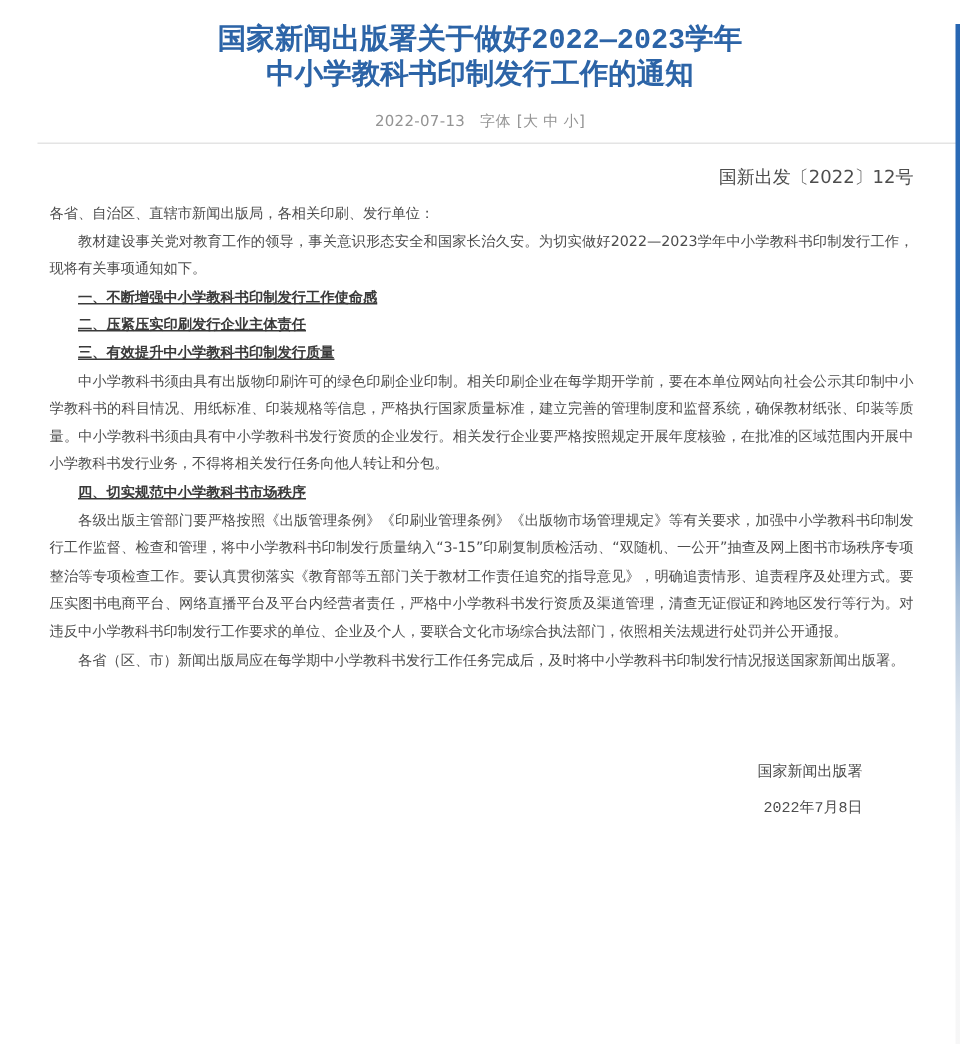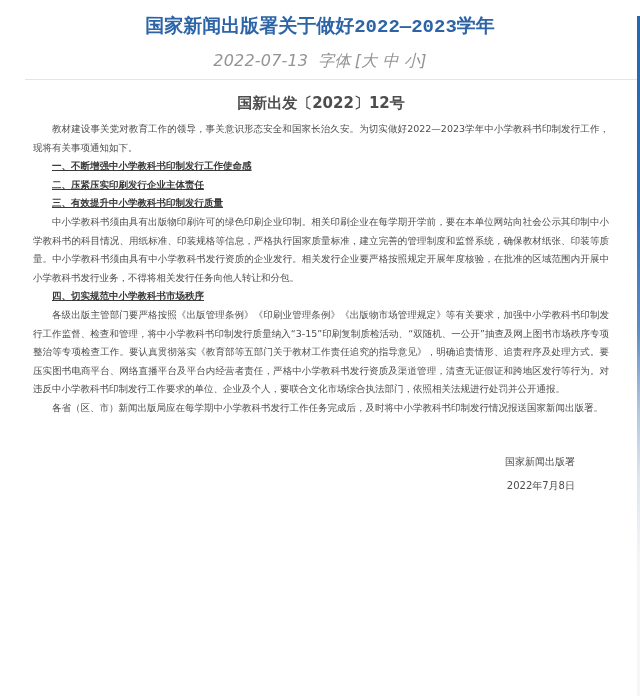--- a/index.html
+++ b/index.html
@@ -18,92 +18,93 @@
     color: #2c64a7;
     font-size: 19px;
     line-height: 23px;
     font-weight: bold;
     font-family: Liberation Mono, monospace;
   }
 
   .meta {
     margin-top: 12px;
     text-align: center;
-    font-size: 16px;
+    font-size: 10px;
     color: #949494;
     letter-spacing: 0.2px;
-    font-style: italic;
   }
   .meta .meta-date { margin-right: 10px; }
   .meta .meta-font-options { margin-left: 4px; cursor: pointer; }
 
   .divider {
     border: 0;
     border-top: 1px solid #e4e4e4;
     margin: 7px 0 0 25px;
   }
 
   .content { padding: 0 31px 0 33px; }
 
   .docnum {
-    text-align: center;
-    font-size: 15px;
+    text-align: right;
+    font-size: 12px;
     color: #4d4d4d;
     margin: 14px 0 7px 0;
-    font-weight: bold;
   }
 
   p.par {
     margin: 0;
     font-size: 9.5px;
     line-height: 18.6px;
     color: #4d4d4d;
     text-align: justify;
     text-indent: 2em;
   }
   p.par.salutation { text-indent: 0; }
   p.par.heading { font-weight: bold; color: #3a3a3a; text-decoration: underline; }
 
   .signature {
-    margin-top: 32px;
+    margin-top: 54px;
     padding-right: 34px;
     text-align: right;
     font-size: 10px;
     line-height: 24px;
     color: #4d4d4d;
+    font-family: Liberation Mono, monospace;
   }
 
   .scrollbar {
     position: absolute;
     top: 0; right: 0;
     width: 3px; height: 696px;
     background: linear-gradient(180deg,
       #2766b2 0%, #2e6fba 28%, #5c8cc4 45%,
       #aec4dc 56%, #dde5ee 66%, #f4f5f7 78%, #f7f7f7 100%);
   }
 </style>
 </head>
 <body>
 
 <div class="page">
 
   <div class="title">
     <div>国家新闻出版署关于做好2022—2023学年</div>
+    <div>中小学教科书印制发行工作的通知</div>
   </div>
 
   <div class="meta">
     <span class="meta-date">2022-07-13</span><span>字体</span><span class="meta-font-options">[大 中 小]</span>
   </div>
 
   <hr class="divider">
 
   <div class="content">
 
     <div class="docnum">国新出发〔2022〕12号</div>
 
+    <p class="par salutation">各省、自治区、直辖市新闻出版局，各相关印刷、发行单位：</p>
     <p class="par">教材建设事关党对教育工作的领导，事关意识形态安全和国家长治久安。为切实做好2022—2023学年中小学教科书印制发行工作，现将有关事项通知如下。</p>
     <p class="par heading">一、不断增强中小学教科书印制发行工作使命感</p>
     <p class="par heading">二、压紧压实印刷发行企业主体责任</p>
     <p class="par heading">三、有效提升中小学教科书印制发行质量</p>
     <p class="par">中小学教科书须由具有出版物印刷许可的绿色印刷企业印制。相关印刷企业在每学期开学前，要在本单位网站向社会公示其印制中小学教科书的科目情况、用纸标准、印装规格等信息，严格执行国家质量标准，建立完善的管理制度和监督系统，确保教材纸张、印装等质量。中小学教科书须由具有中小学教科书发行资质的企业发行。相关发行企业要严格按照规定开展年度核验，在批准的区域范围内开展中小学教科书发行业务，不得将相关发行任务向他人转让和分包。</p>
     <p class="par heading">四、切实规范中小学教科书市场秩序</p>
     <p class="par">各级出版主管部门要严格按照《出版管理条例》《印刷业管理条例》《出版物市场管理规定》等有关要求，加强中小学教科书印制发行工作监督、检查和管理，将中小学教科书印制发行质量纳入“3-15”印刷复制质检活动、“双随机、一公开”抽查及网上图书市场秩序专项整治等专项检查工作。要认真贯彻落实《教育部等五部门关于教材工作责任追究的指导意见》，明确追责情形、追责程序及处理方式。要压实图书电商平台、网络直播平台及平台内经营者责任，严格中小学教科书发行资质及渠道管理，清查无证假证和跨地区发行等行为。对违反中小学教科书印制发行工作要求的单位、企业及个人，要联合文化市场综合执法部门，依照相关法规进行处罚并公开通报。</p>
     <p class="par">各省（区、市）新闻出版局应在每学期中小学教科书发行工作任务完成后，及时将中小学教科书印制发行情况报送国家新闻出版署。</p>
 
     <div class="signature">

